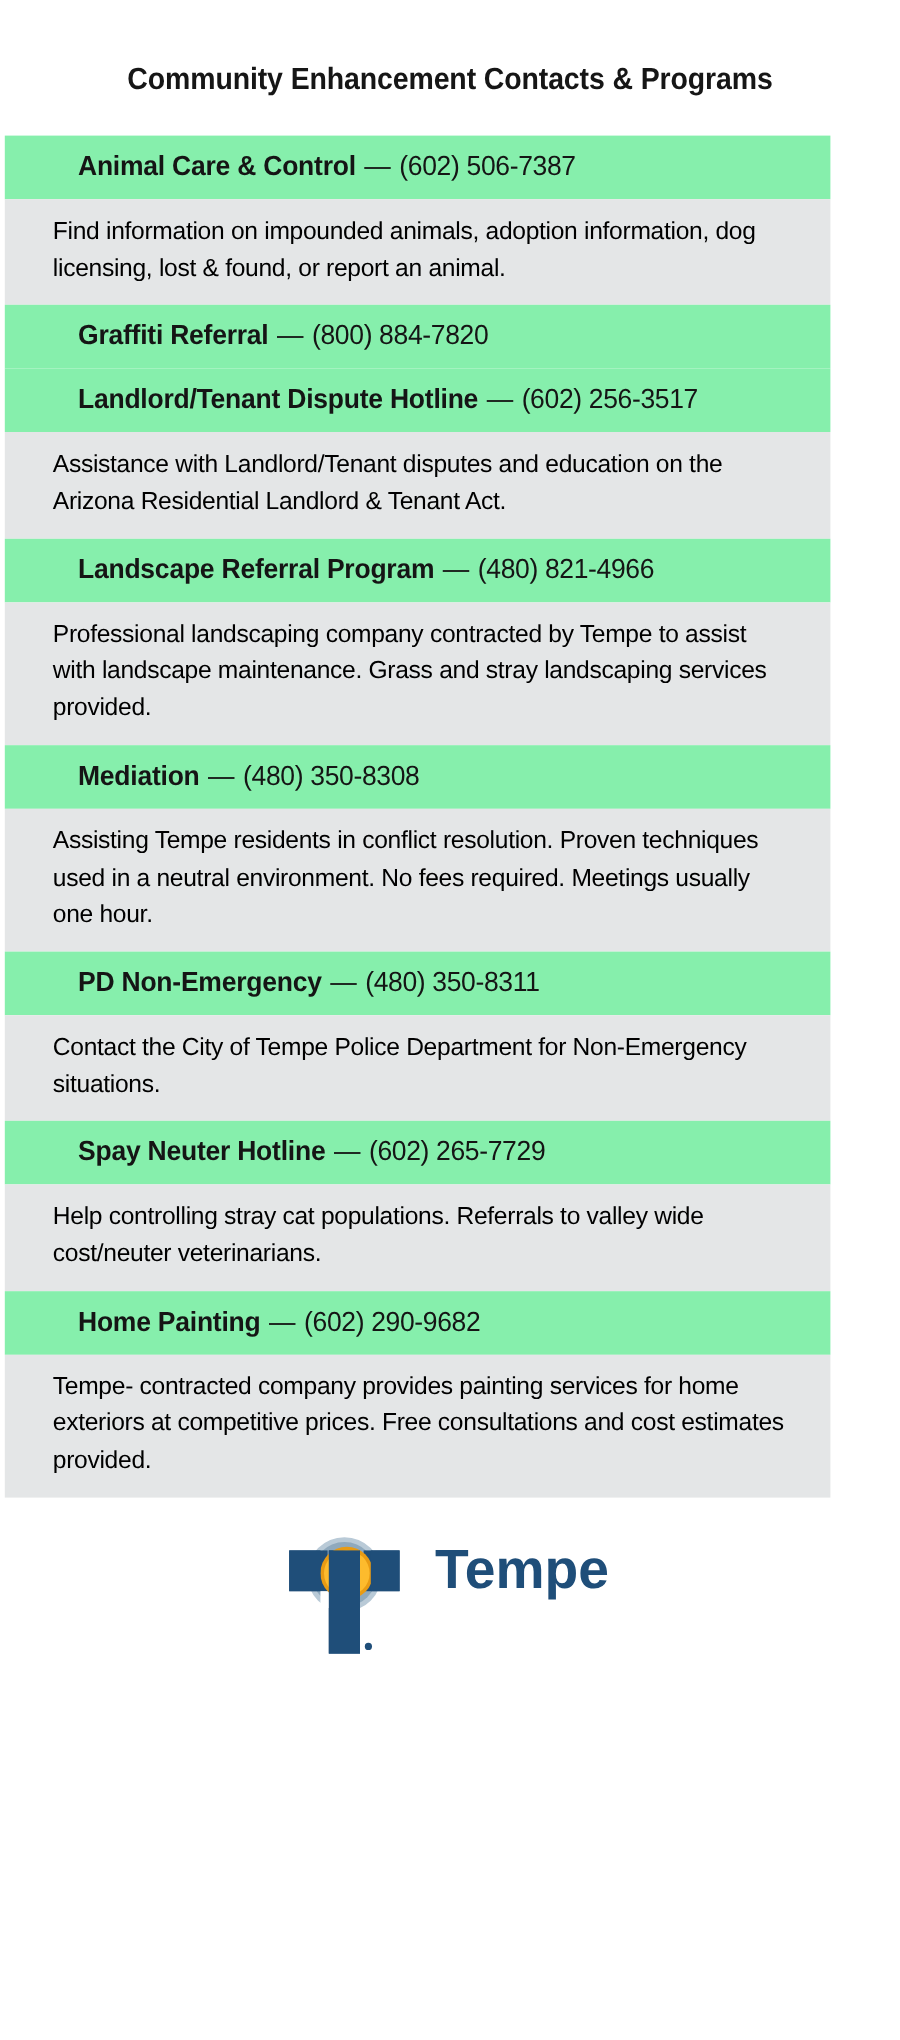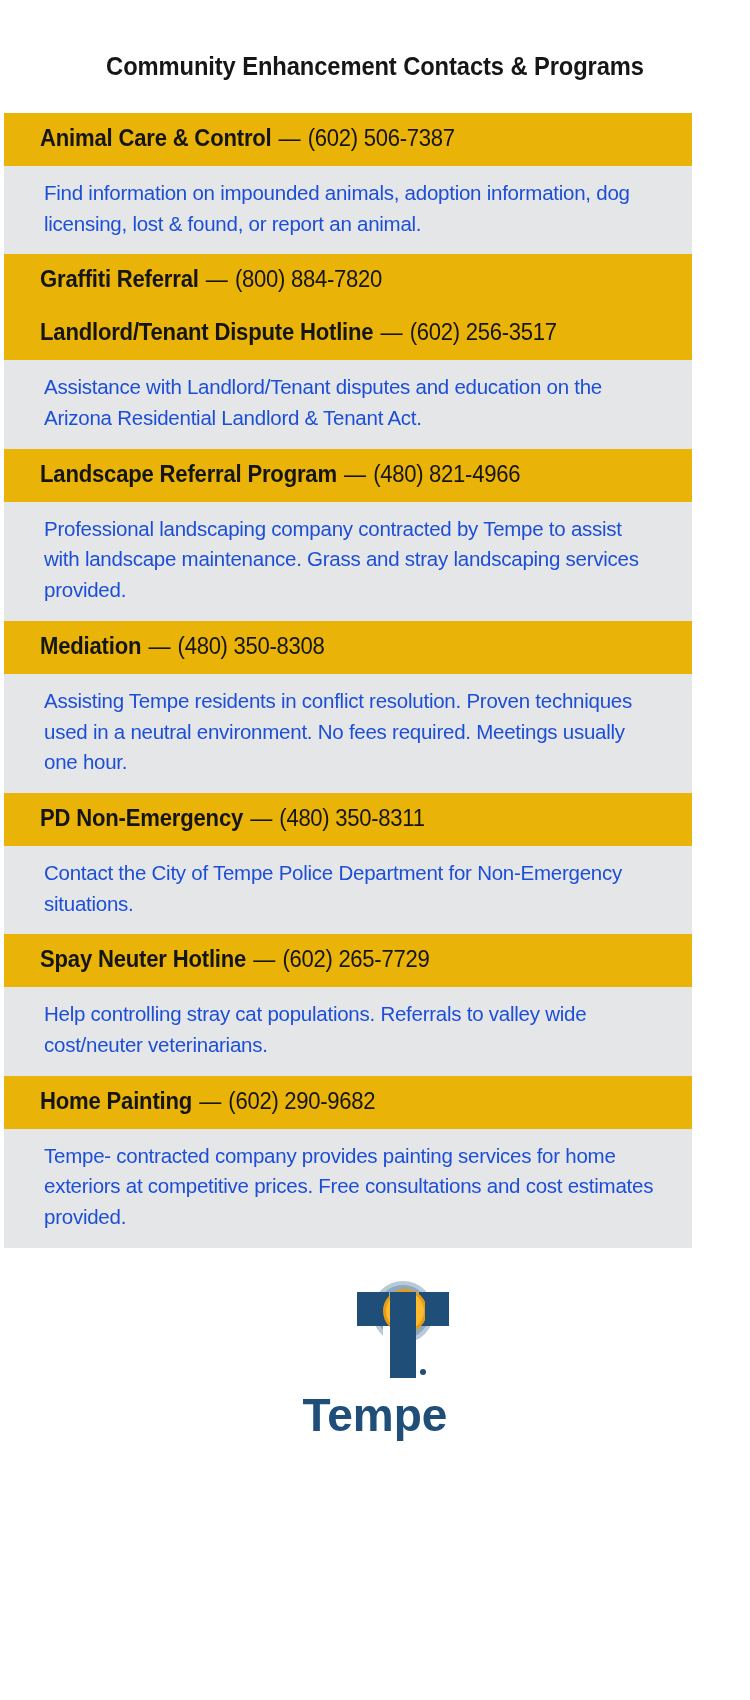--- a/index.html
+++ b/index.html
@@ -36,22 +36,22 @@
   }
   .entries {
     margin-top: 33px;
     padding-left: 4px;
     padding-right: 58px;
   }
   .entry {
     width: 100%;
   }
   .entry-header {
-    background: #eab308;
-    padding: 11px 0 12px 36px;
+    background: #86efac;
+    padding: 11px 0 12px 61px;
     box-sizing: border-box;
   }
   .entry-header-inner {
     font-size: 23px;
     line-height: 1.30;
     color: #151515;
     transform: scaleX(0.96);
     transform-origin: left center;
     white-space: normal;
   }
@@ -70,34 +70,34 @@
     font-weight: normal;
     letter-spacing: -0.3px;
   }
   .entry-body {
     background: #e4e6e7;
     padding: 12px 30px 15px 40px;
     box-sizing: border-box;
     font-family: "Liberation Sans", sans-serif;
     font-size: 20.5px;
     line-height: 1.50;
-    color: #1d4ed8;
+    color: #000000;
     letter-spacing: -0.25px;
   }
   .footer {
     margin-top: 32px;
     display: flex;
     flex-direction: column;
     align-items: center;
     justify-content: flex-start;
   }
   .logo-wrap {
     display: flex;
-    flex-direction: column;
-    align-items: flex-end;
+    flex-direction: row;
+    align-items: flex-start;
   }
   .logo-mark {
     display: block;
   }
   .logo-word {
     display: block;
     margin-top: 2px;
   }
 </style>
 </head>

